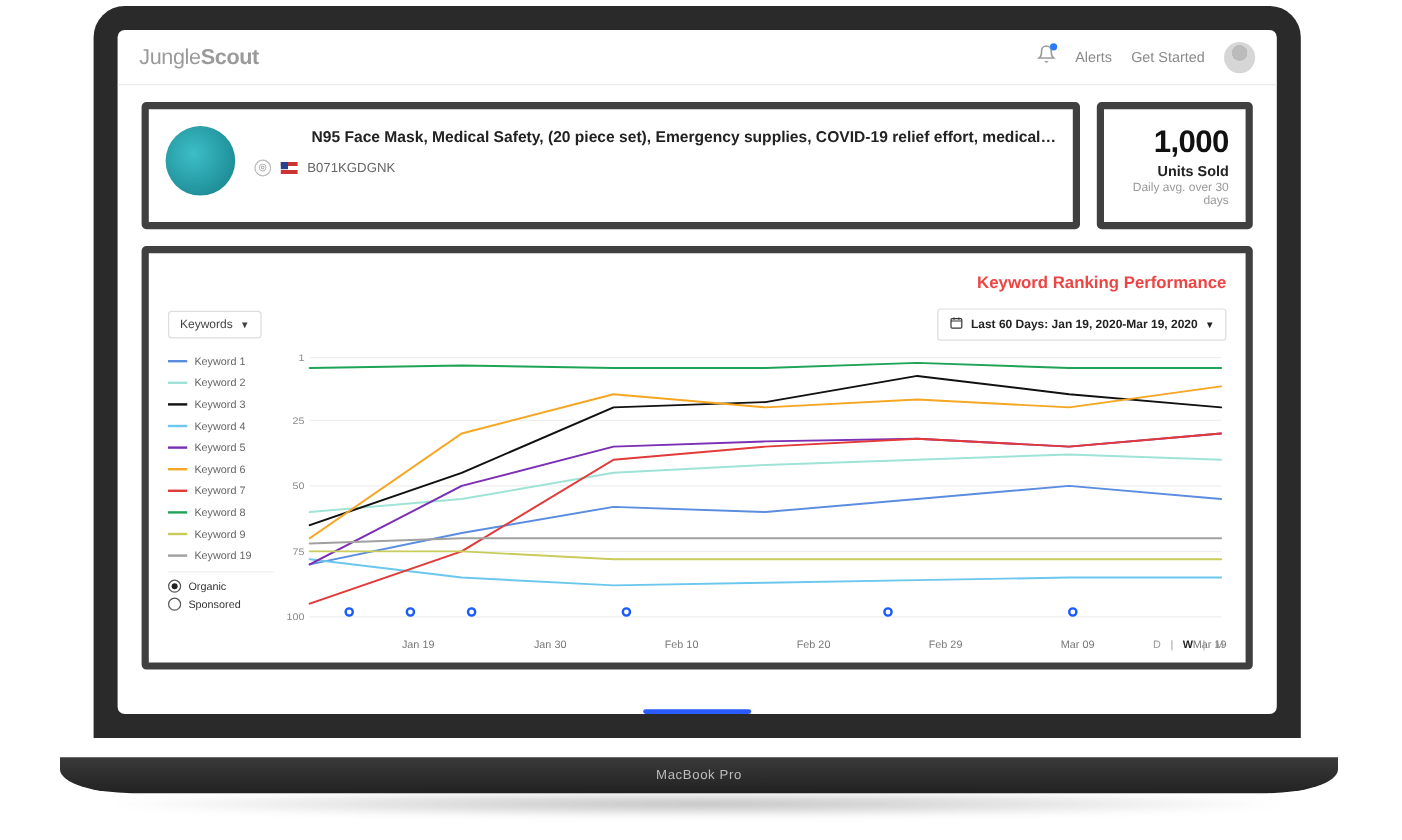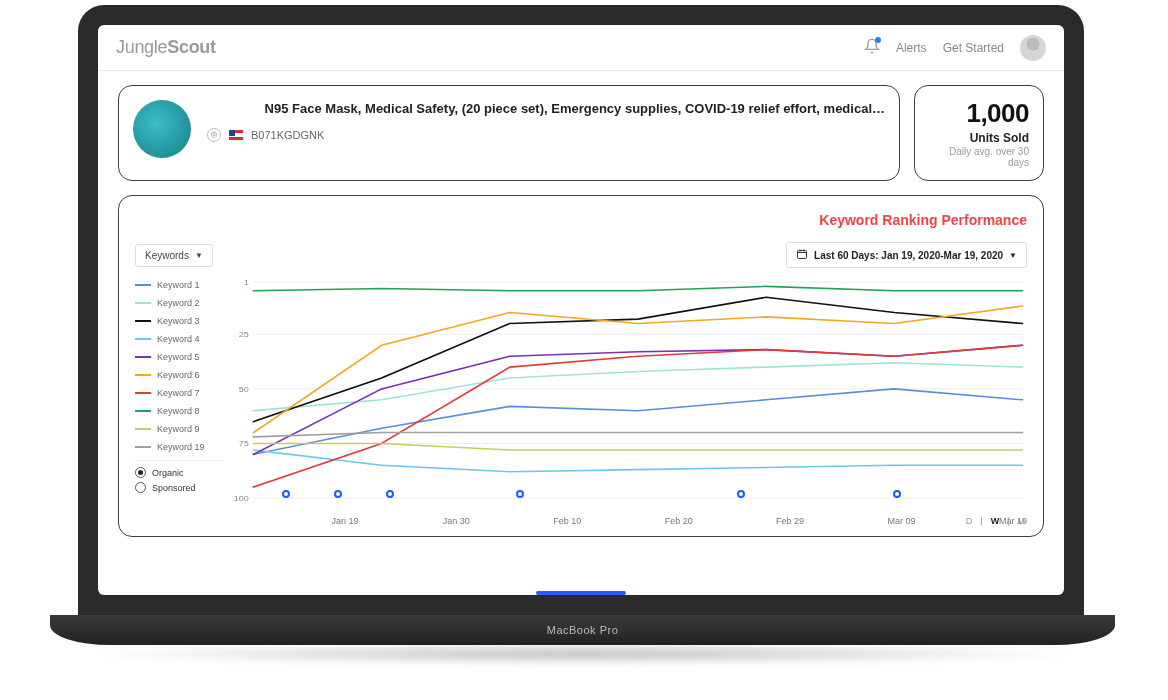--- a/index.html
+++ b/index.html
@@ -12,21 +12,21 @@
       left: 78px;
       width: 1006px;
       height: 610px;
       background: #2a2a2a;
       border-radius: 26px 26px 0 0;
       padding: 20px;
       text-align: right;
     }
     .laptop-base {
       position: absolute;
-      top: 615px;
+      top: 631px;
       left: 50px;
       width: 1065px;
       height: 30px;
       background: linear-gradient(#3a3a3a, #222);
       border-radius: 0 0 60px 60px / 0 0 20px 20px;
       display:flex; align-items:center; justify-content:center;
       color:#bbb; font-size:11px; letter-spacing:0.5px;
     }
     .laptop-base::before{
       content:""; position:absolute; top:28px; left:30px; right:30px; height:22px;
@@ -57,21 +57,21 @@
     .header-right { margin-left:auto; display:flex; align-items:center; gap:16px;}
     .bell { position:relative; color:#9a9a9a; cursor:pointer;}
     .bell svg{width:16px;height:16px;}
     .dot { position:absolute; top:-1px; right:-1px; width:6px; height:6px; background:#2a7cff; border-radius:50%;}
     .hdr-link { color:#8a8a8a; font-size:12px; cursor:pointer;}
     .avatar { width:26px; height:26px; border-radius:50%; background: radial-gradient(circle at 50% 35%, #bbb 0 30%, #d6d6d6 31% 100%); cursor:pointer;}
 
     
     .content { padding: 14px 20px; flex:1; overflow:hidden;}
     .top-row { display:flex; gap:14px; margin-bottom:14px;}
-    .card { border:1px solid #404040; border-radius:14px; background:#fff; }
+    .card { border:6px solid #404040; border-radius:4px; background:#fff; }
     .product-card { flex:1; display:flex; padding:14px; gap:16px; align-items:flex-start;}
     .thumb {
       width:58px; height:58px; border-radius:50%;
       background: radial-gradient(circle at 40% 40%, #3dbec8, #147d86);
       flex:0 0 58px;
     }
     .prod-info { flex:1;}
     .prod-title { font-size:13px; font-weight:700; color:#222; line-height:1.35; margin-bottom:10px;}
     .asin-row { display:flex; align-items:center; gap:8px; font-size:11px; color:#666;}
     .mini-icon{ width:14px;height:14px;border:1px solid #bbb;border-radius:50%;display:inline-flex;align-items:center;justify-content:center;font-size:8px;color:#888;}

